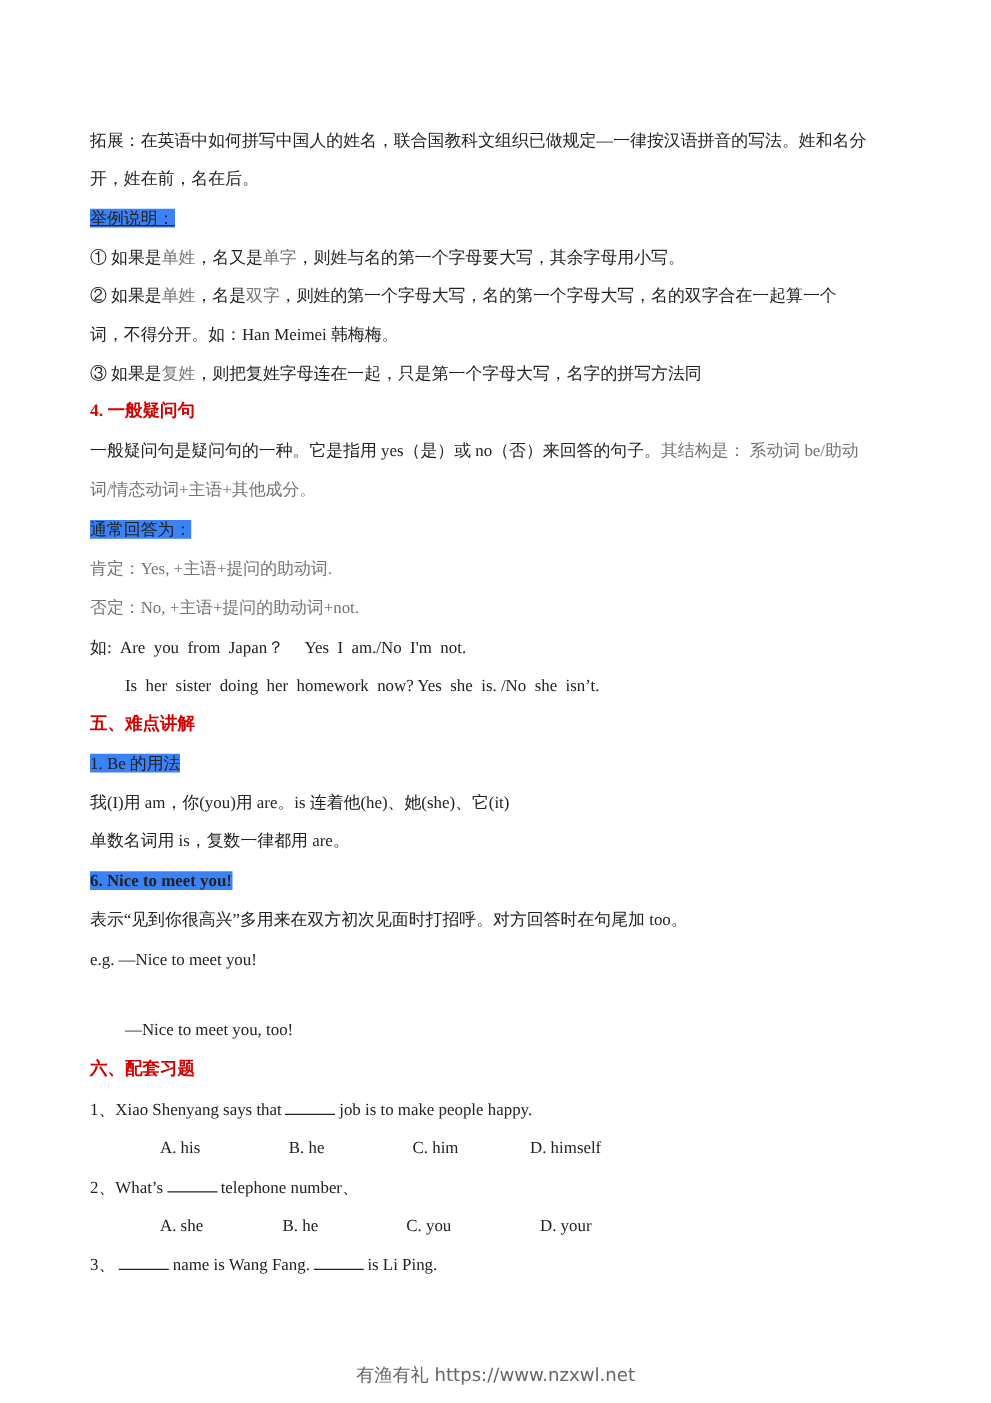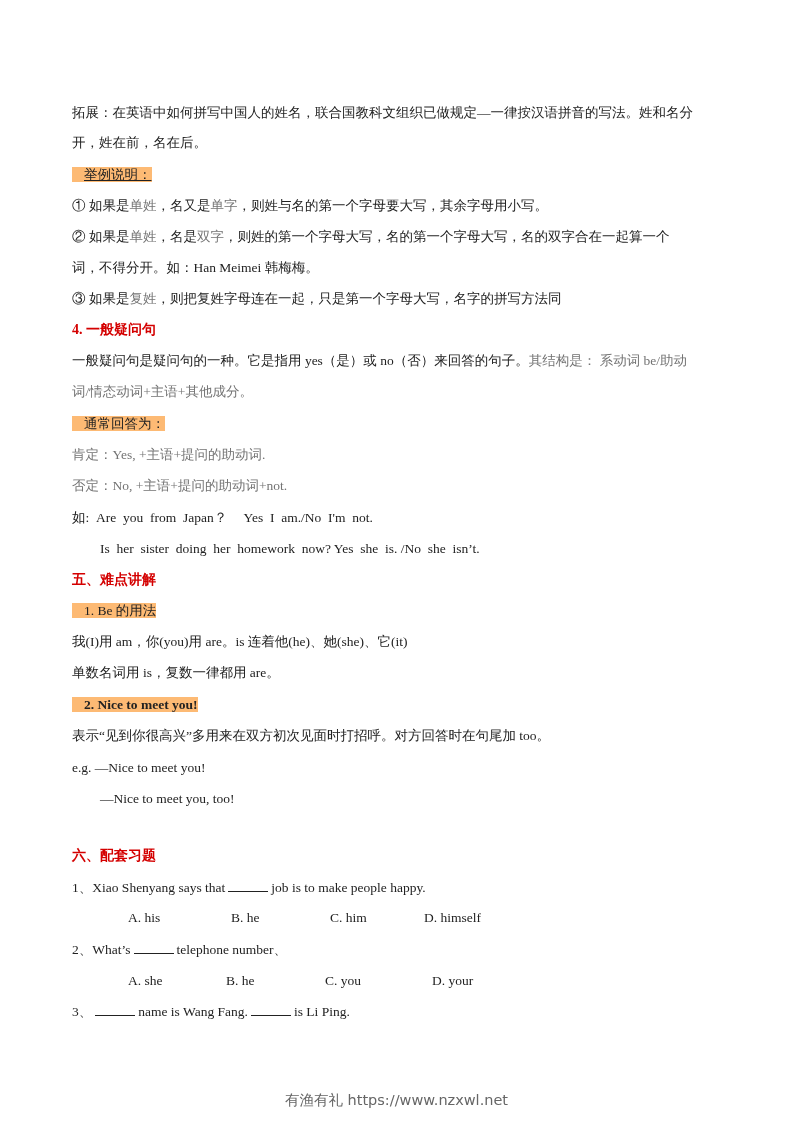--- a/index.html
+++ b/index.html
@@ -2,21 +2,21 @@
 <html><head>
 <meta charset="utf-8">
 <style>
   html, body { margin: 0; padding: 0; background: #ffffff; }
   body { width: 793px; height: 1122px; position: relative; overflow: hidden;
          font-family: "Liberation Serif", "DejaVu Serif", serif; color: #222; }
   .page { position: absolute; left: 0; top: 0; width: 793px; height: 1122px; border-radius: 11px; }
   .line { position: absolute; left: 72px; font-size: 13.5px; line-height: 18px; white-space: nowrap; }
   .pink { color: #737373; }
   .head { color: #d40000; font-weight: bold; font-size: 14px; }
-  .hl { background: #fdba74; padding-left: 12px; }
+  .hl { background: #3b82f6; }
   .ul { text-decoration: underline; }
   .bold { font-weight: bold; }
   .indent { left: 100px; }
   .blank { display: inline-block; width: 40px; border-bottom: 1px solid #222; height: 12px; vertical-align: baseline; margin: 0 3px; }
   .opt { position: absolute; font-size: 13.5px; line-height: 18px; white-space: nowrap; }
   .footer { position: absolute; left: 0; width: 793px; top: 1071px; text-align: center;
             font-family: "DejaVu Sans", "Liberation Sans", sans-serif; font-size: 14.5px; color: #666; margin-top: 20px; }
 </style>
 </head>
 <body>
@@ -58,25 +58,25 @@
   <div class="line" style="top:509px; white-space:pre">如:  Are  you  from  Japan？     Yes  I  am./No  I'm  not.</div>
   <div class="line indent" style="top:540px; white-space:pre">Is  her  sister  doing  her  homework  now? Yes  she  is. /No  she  isn’t.</div>
 
   <div class="line head" style="top:571px">五、难点讲解</div>
   <div class="line" style="top:602px">
     <span class="hl">1. Be 的用法</span>
   </div>
   <div class="line" style="top:633px">我(I)用 am，你(you)用 are。is 连着他(he)、她(she)、它(it)</div>
   <div class="line" style="top:664px">单数名词用 is，复数一律都用 are。</div>
   <div class="line" style="top:696px">
-    <span class="hl bold">2. Nice to meet you!</span>
+    <span class="hl bold">6. Nice to meet you!</span>
   </div>
   <div class="line" style="top:727px">表示“见到你很高兴”多用来在双方初次见面时打招呼。对方回答时在句尾加 too。</div>
   <div class="line" style="top:759px">e.g. —Nice to meet you!</div>
-  <div class="line indent" style="top:790px">—Nice to meet you, too!</div>
+  <div class="line indent" style="top:815px">—Nice to meet you, too!</div>
 
   <div class="line head" style="top:847px">六、配套习题</div>
 
   <div class="line" style="top:879px">
     <span>1、</span><span>Xiao Shenyang says that</span><span class="blank"></span><span>job is to make people happy.</span>
   </div>
   <div class="opt" style="top:909px; left:128px">A. his</div>
   <div class="opt" style="top:909px; left:231px">B. he</div>
   <div class="opt" style="top:909px; left:330px">C. him</div>
   <div class="opt" style="top:909px; left:424px">D. himself</div>

